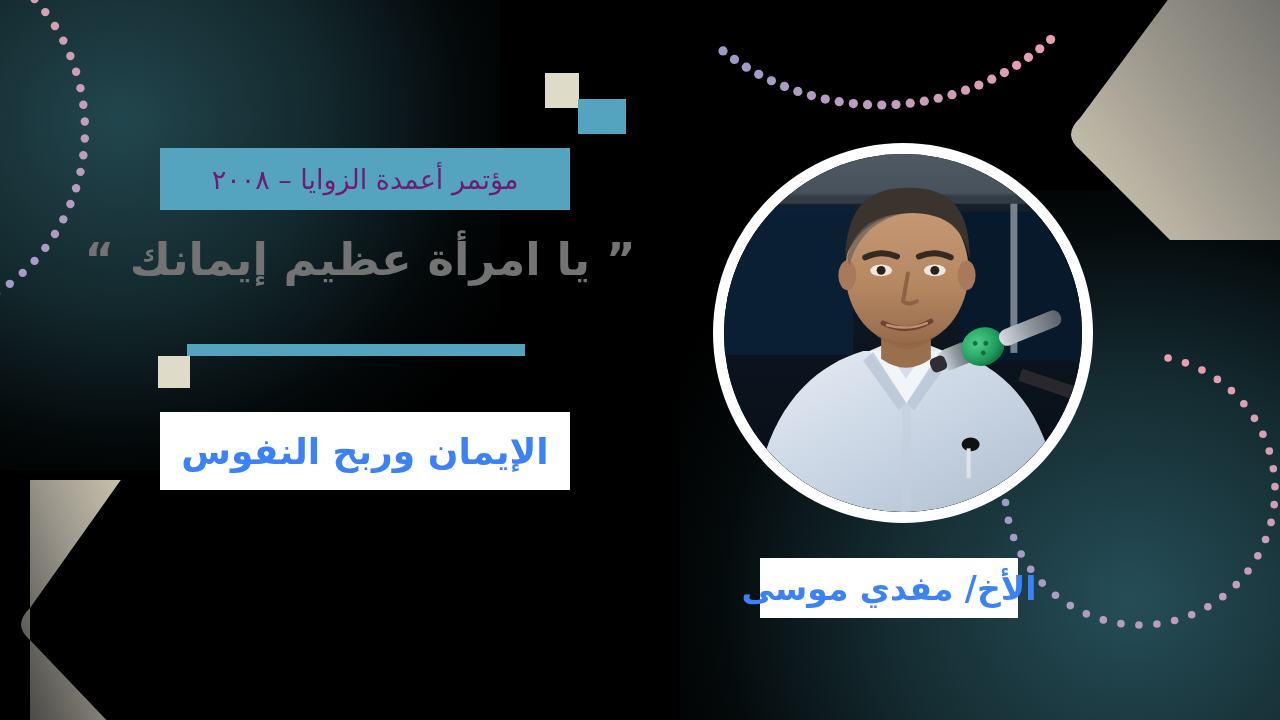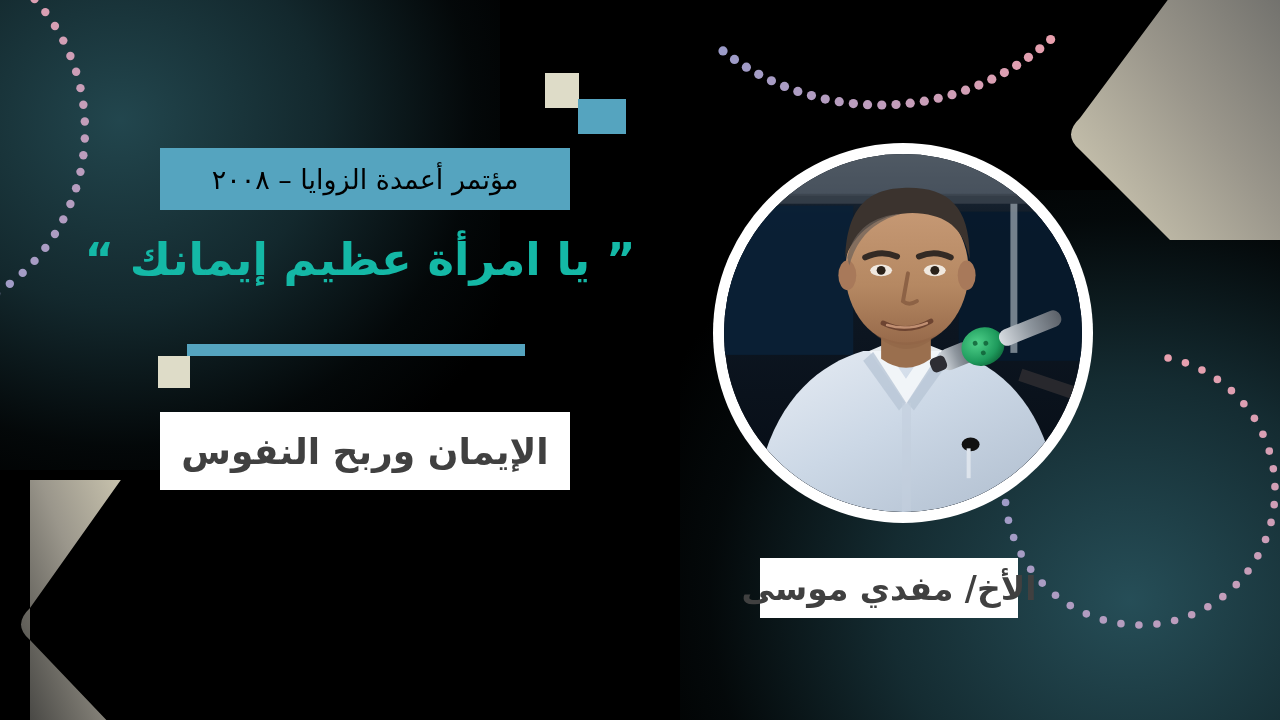--- a/index.html
+++ b/index.html
@@ -57,21 +57,21 @@
     left: 160px; top: 148px;
     width: 410px; height: 62px;
     background: #55A4BF;
     display: flex;
     align-items: center;
     justify-content: center;
     box-sizing: border-box;
     padding: 0 14px;
   }
   #conf-bar .txt {
-    color: #000000;
+    color: #701a75;
     font-size: 27px;
     letter-spacing: 0px;
     direction: rtl;
     white-space: nowrap;
     line-height: 1;
   }
 
   
   .sq { position: absolute; }
   #sq-cream-top { left: 545px; top: 73px; width: 34px; height: 35px; background: #DEDCC8; }
@@ -79,37 +79,37 @@
   #sq-cream-mid { left: 158px; top: 356px; width: 32px; height: 32px; background: #DEDCC8; }
   #bar-teal-mid { left: 187px; top: 344px; width: 338px; height: 12px; background: #55A4BF; }
 
   
   #main-title {
     position: absolute;
     left: 60px; top: 232px;
     width: 600px;
     text-align: center;
     direction: rtl;
-    color: #14b8a6;
+    color: #737373;
     font-size: 45px;
     font-weight: 700;
     line-height: 1.25;
     white-space: nowrap;
   }
 
   
   .wbox {
     position: absolute;
     background: #FFFFFF;
     display: flex;
     align-items: center;
     justify-content: center;
     box-sizing: border-box;
     direction: rtl;
-    color: #404040;
+    color: #3b82f6;
     font-weight: 700;
     white-space: nowrap;
   }
   #topic-box {
     left: 160px; top: 412px;
     width: 410px; height: 78px;
     font-size: 36px;
     padding: 0 16px;
   }
   #speaker-box {

